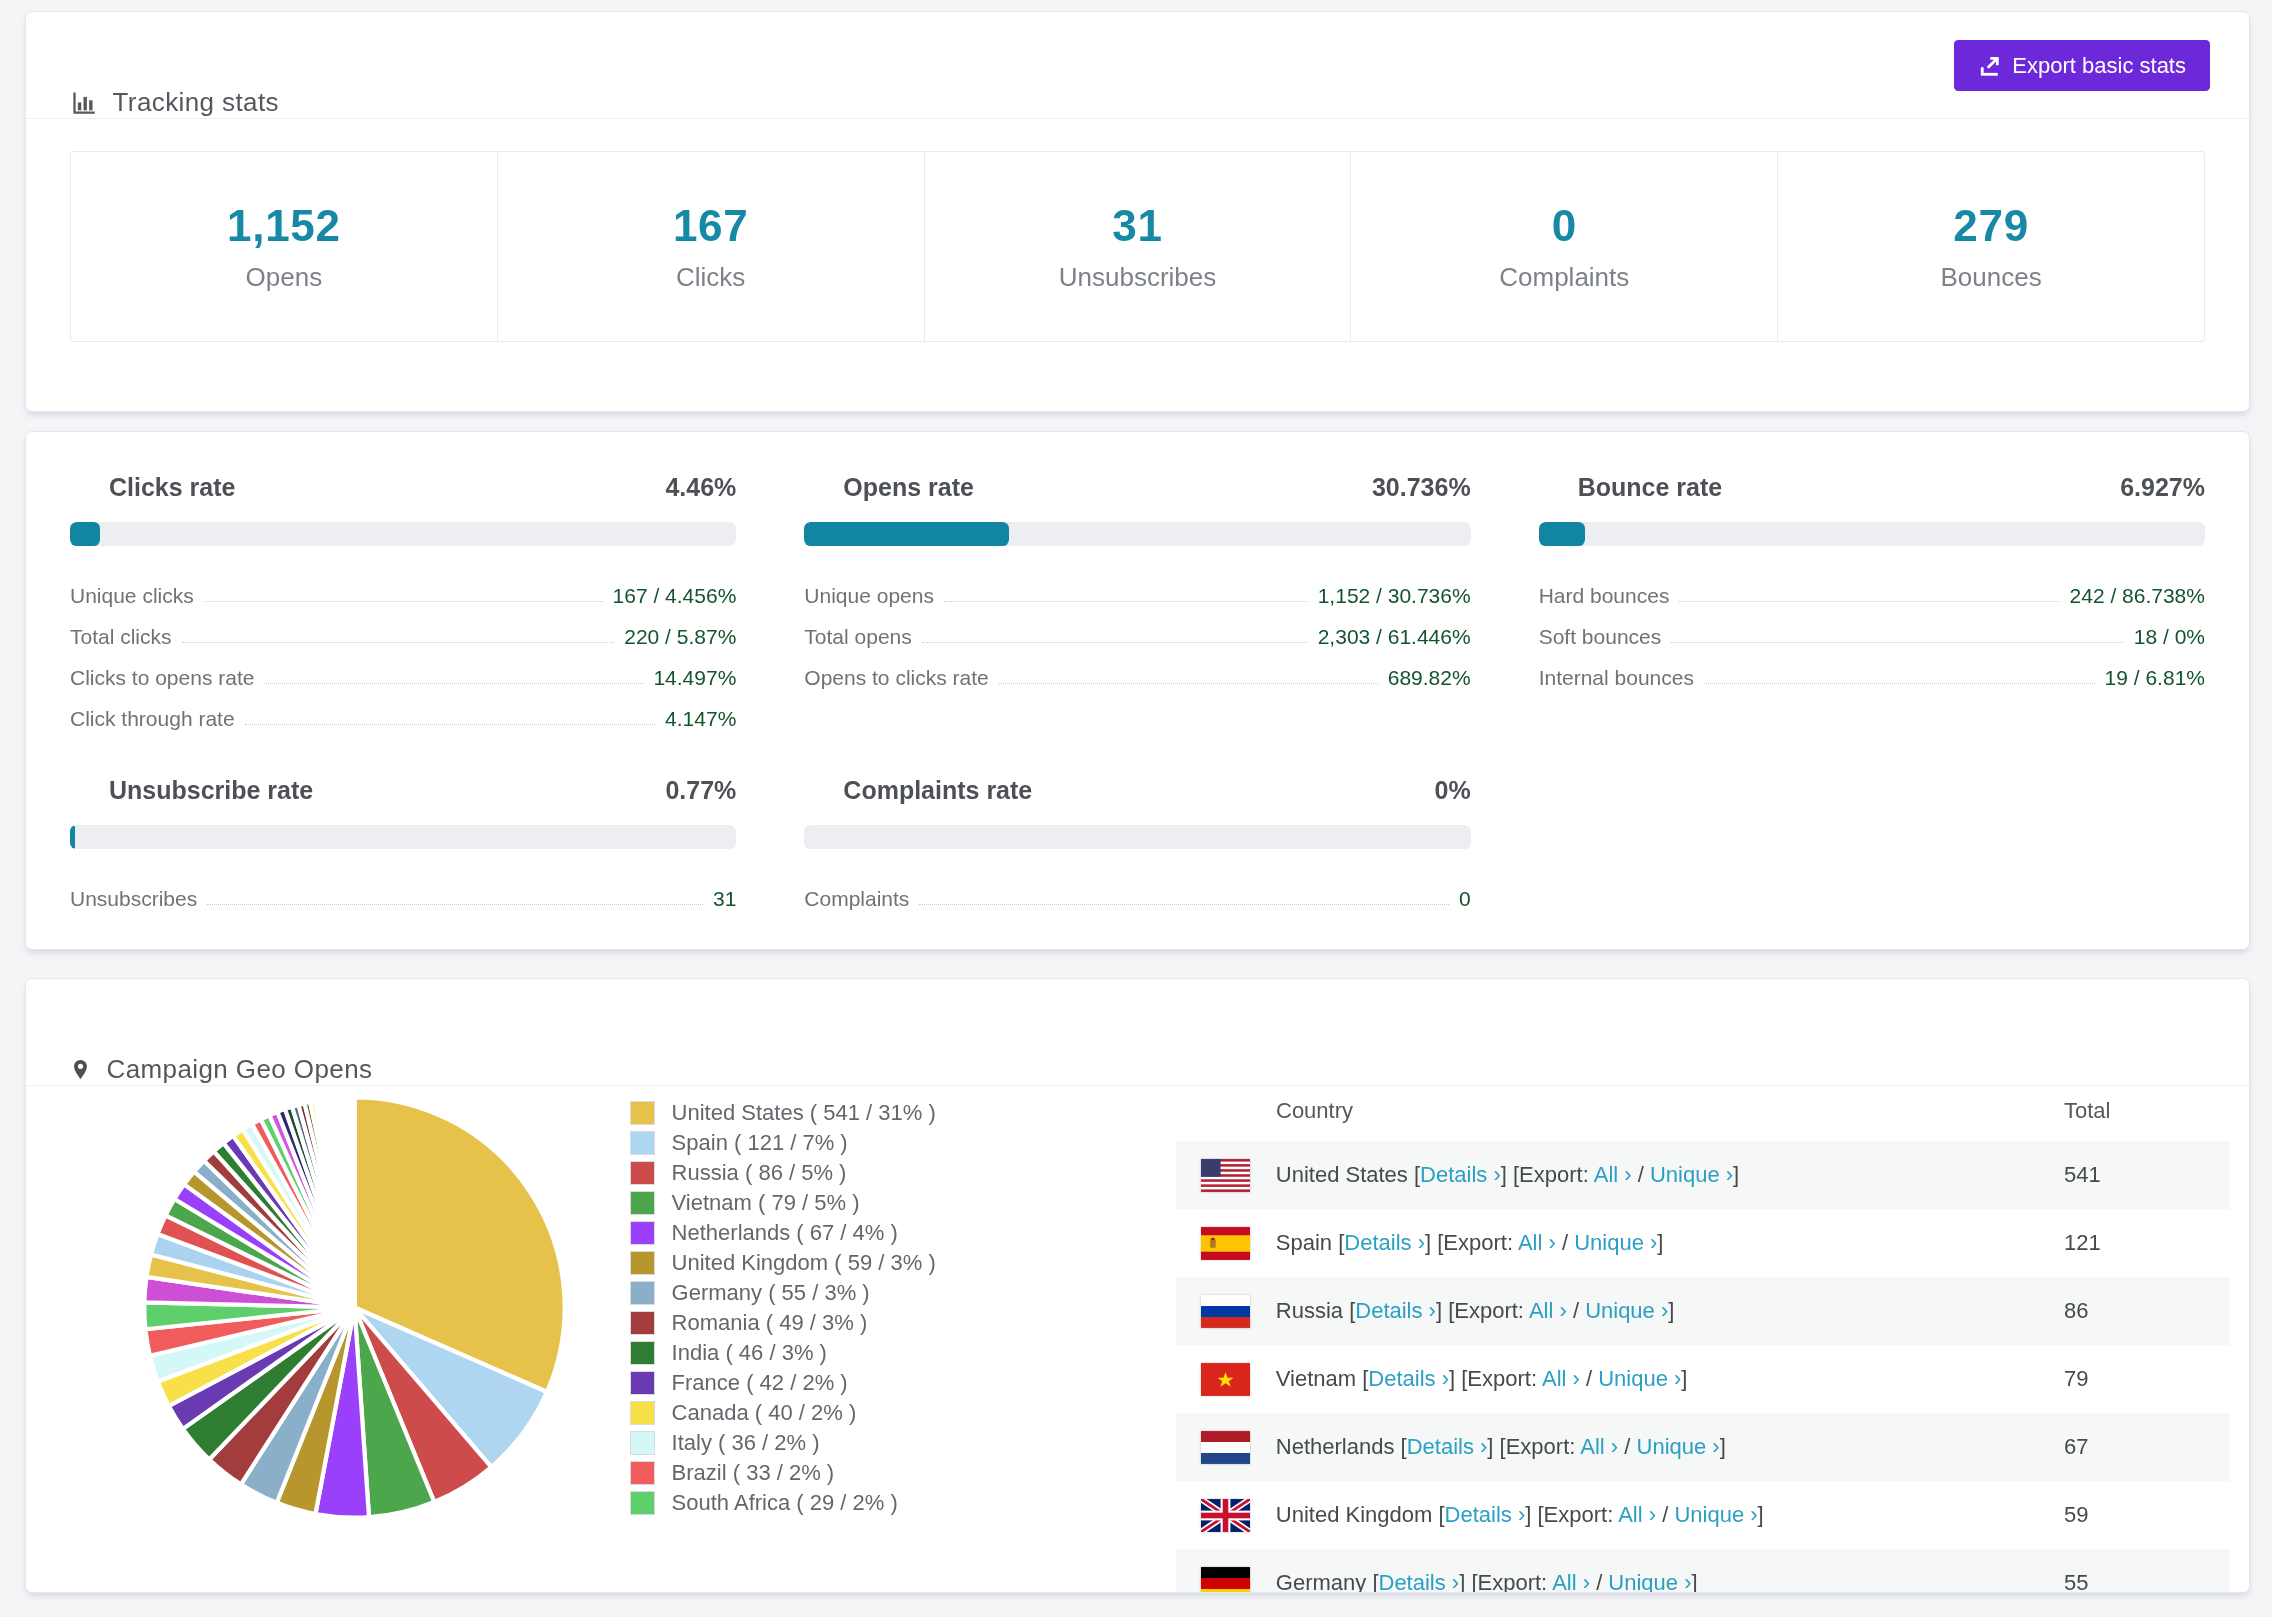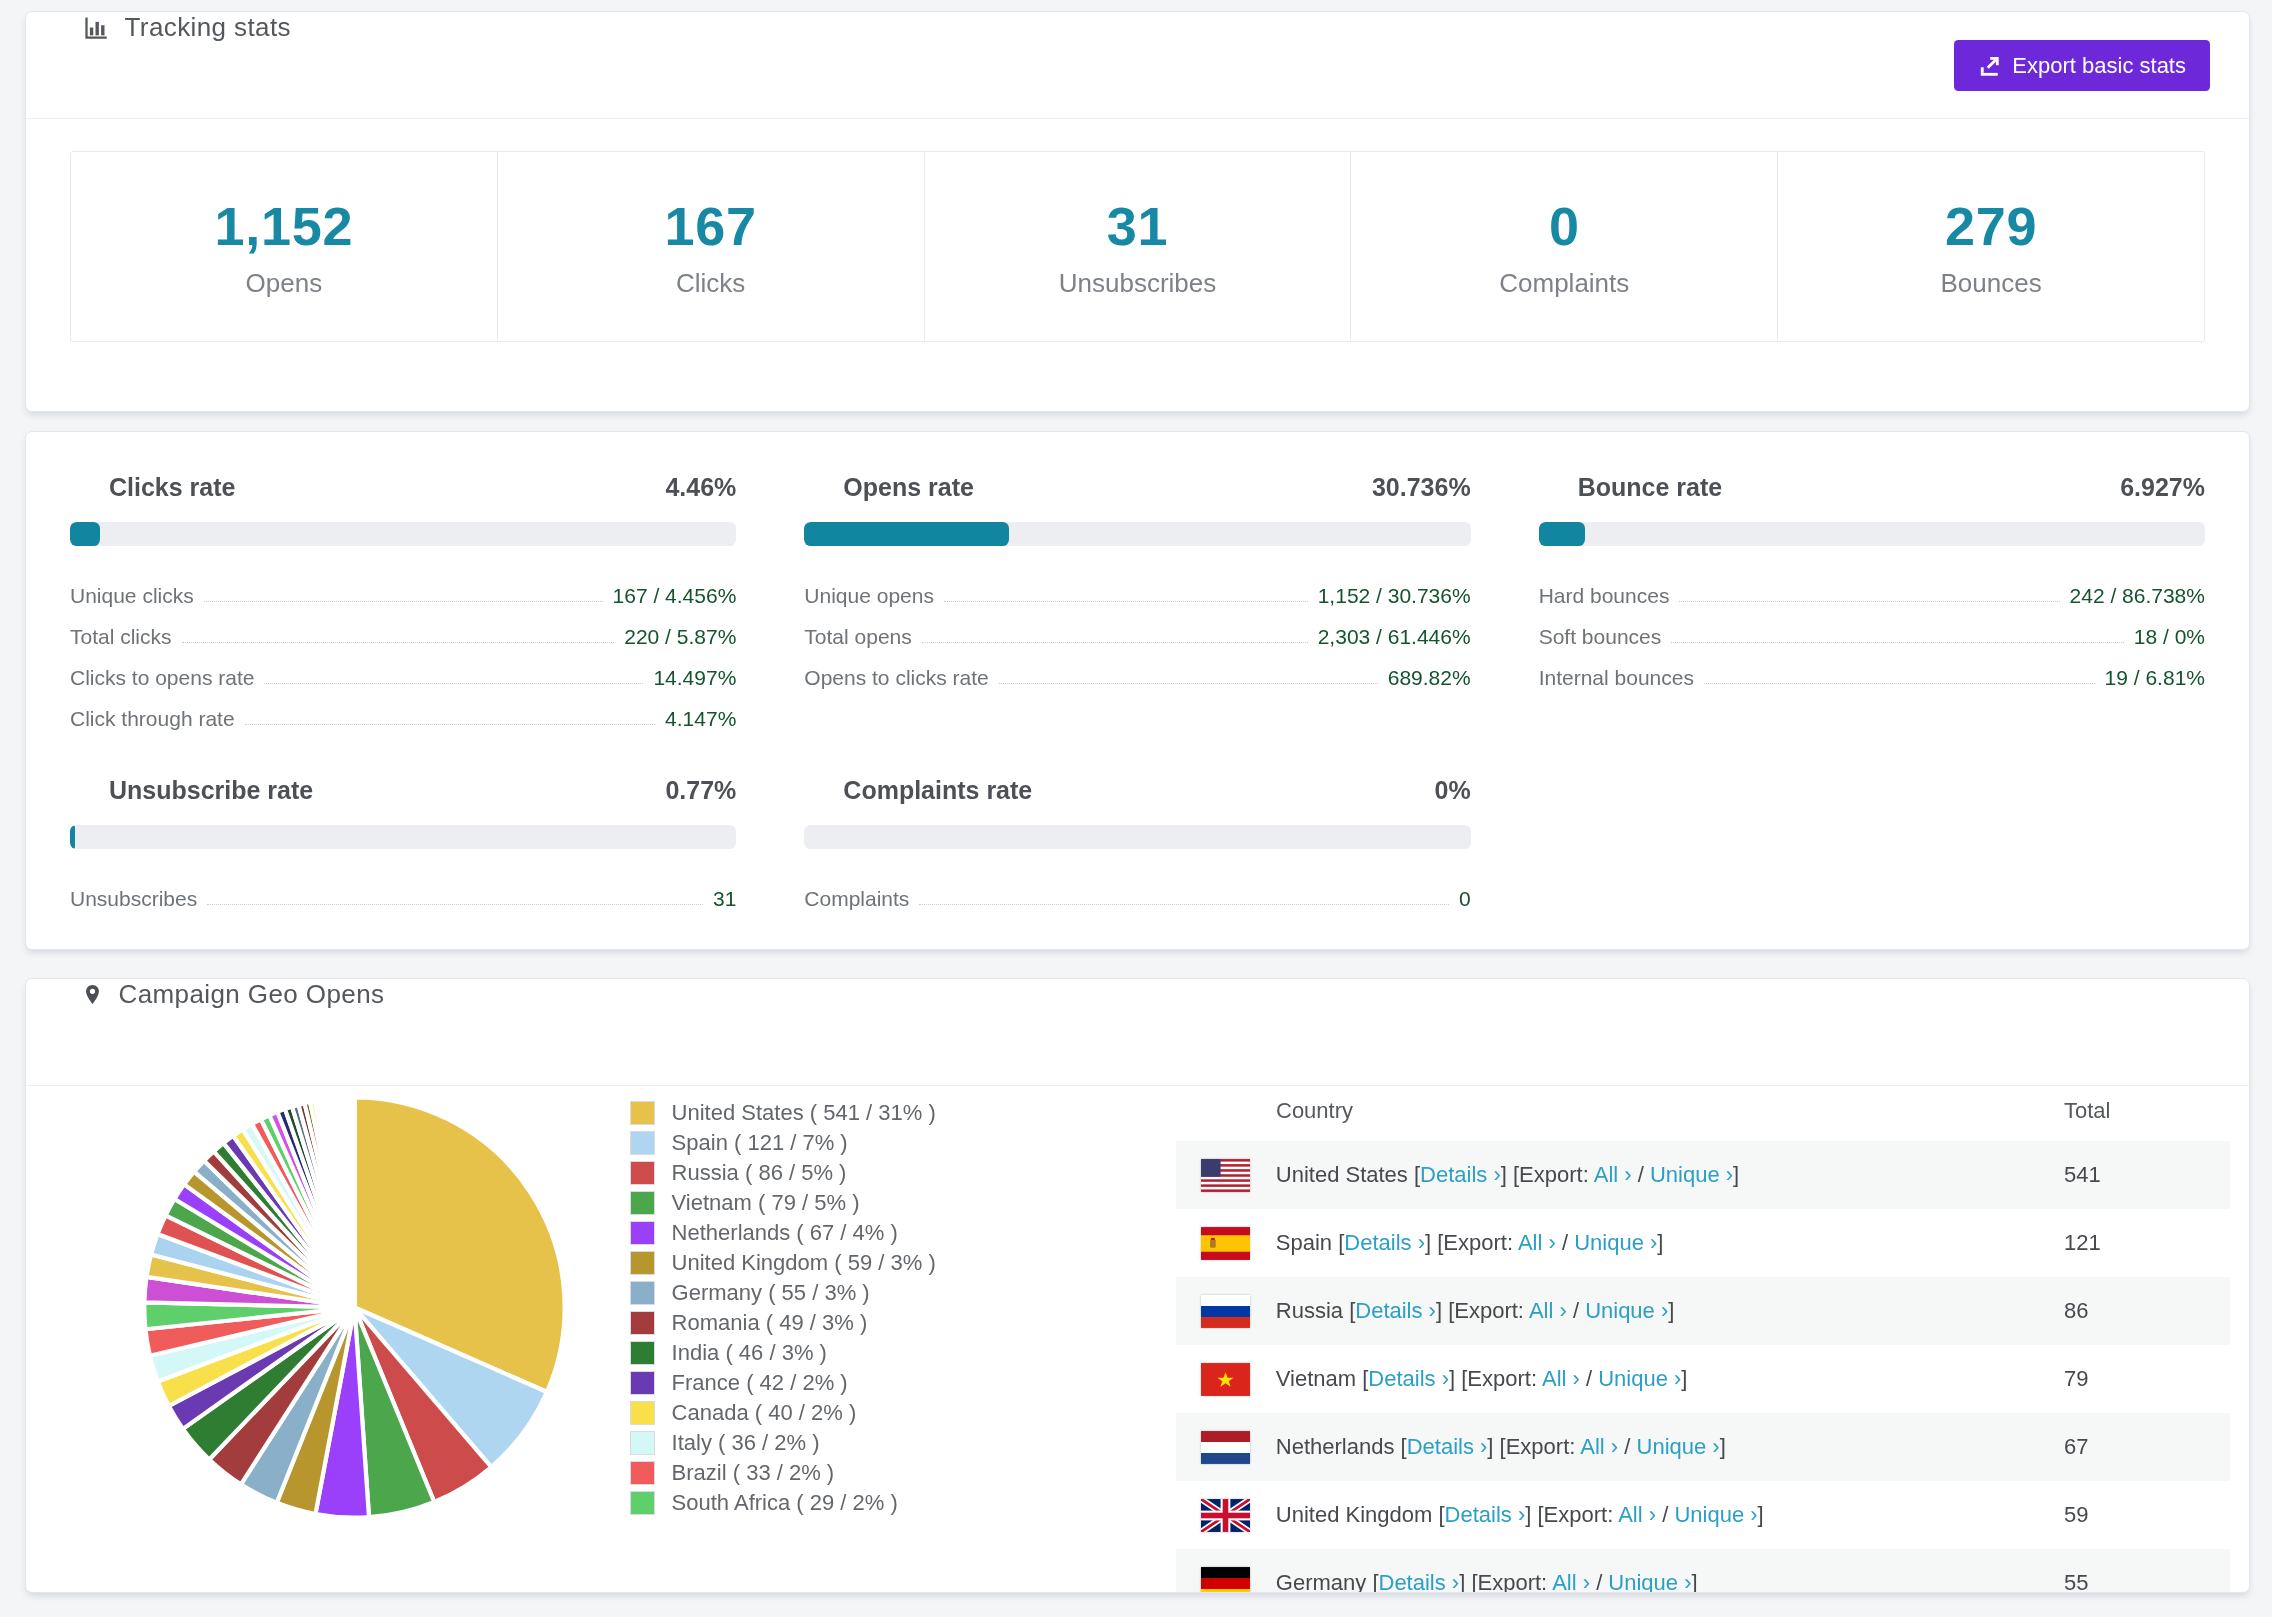--- a/index.html
+++ b/index.html
@@ -1,31 +1,31 @@
 <!DOCTYPE html>
 <html style="font-size:11.3px"><head>
 <meta charset="utf-8">
 <style>
   html,body{margin:0;padding:0;width:2273px;height:1618px;background:#f4f5f7;overflow:hidden;
     font-family:"Liberation Sans",sans-serif;color:#56595e;}
   .card{position:absolute;left:25px;width:2225px;background:#fff;border:0.7px solid #e3e6ec;
     border-radius:7px;box-shadow:0 4.2px 7px -2.8px rgba(150,160,180,.4);box-sizing:border-box;}
-  .card-header{display:flex;align-items:flex-start;height:106px;padding:0 56px;border-bottom:1.4px solid #eef0f3;}
+  .card-header{display:flex;align-items:flex-end;height:106px;padding:0 44px;border-bottom:1.4px solid #eef0f3;}
   .card-title{font-size:26px;color:#54585d;letter-spacing:0.4px;display:flex;align-items:center;gap:15.5px;}
   .hicon{width:27px;height:27px;flex:0 0 auto;}
   
   #card-tracking{top:11.3px;height:401px;}
   .export-btn{position:absolute;right:39px;top:28px;height:51px;display:flex;align-items:center;gap:11.3px;
     background:#6d28d9;color:#fff;border:none;border-radius:4.2px;padding:0 24px;font-size:22px;
     font-family:"Liberation Sans",sans-serif;cursor:pointer;}
   .stats-row{display:flex;margin:32px 44px 0;border:0.7px solid #e9eaec;border-radius:2.8px;}
   .stat-box{flex:1;height:189px;display:flex;flex-direction:column;align-items:center;justify-content:center;
     border-right:0.7px solid #e9eaec;}
   .stat-box:last-child{border-right:none;}
-  .stat-value{font-size:54px;font-weight:bold;color:#1789a4;letter-spacing:0.7px;}
+  .stat-value{font-size:44px;font-weight:bold;color:#1789a4;letter-spacing:0.7px;}
   .stat-label{font-size:26px;color:#7d8288;margin-top:11.3px;}
   
   #card-rates{top:431px;height:519px;padding:41px 44px;}
   .rates-grid{display:grid;grid-template-columns:1fr 1fr 1fr;column-gap:68px;row-gap:45px;align-items:start;}
   .rate-head{display:flex;justify-content:space-between;align-items:center;margin-left:39px;}
   .rtitle,.rval{font-size:25px;font-weight:bold;color:#4d5156;}
   .bar{margin-top:20px;height:24px;background:#eceef1;border-radius:6.4px;overflow:hidden;}
   .fill{height:100%;background:#1286a0;border-radius:6.4px;}
   .rrows{margin-top:21px;}
   .rrow{display:flex;align-items:flex-end;height:41px;font-size:21px;}

